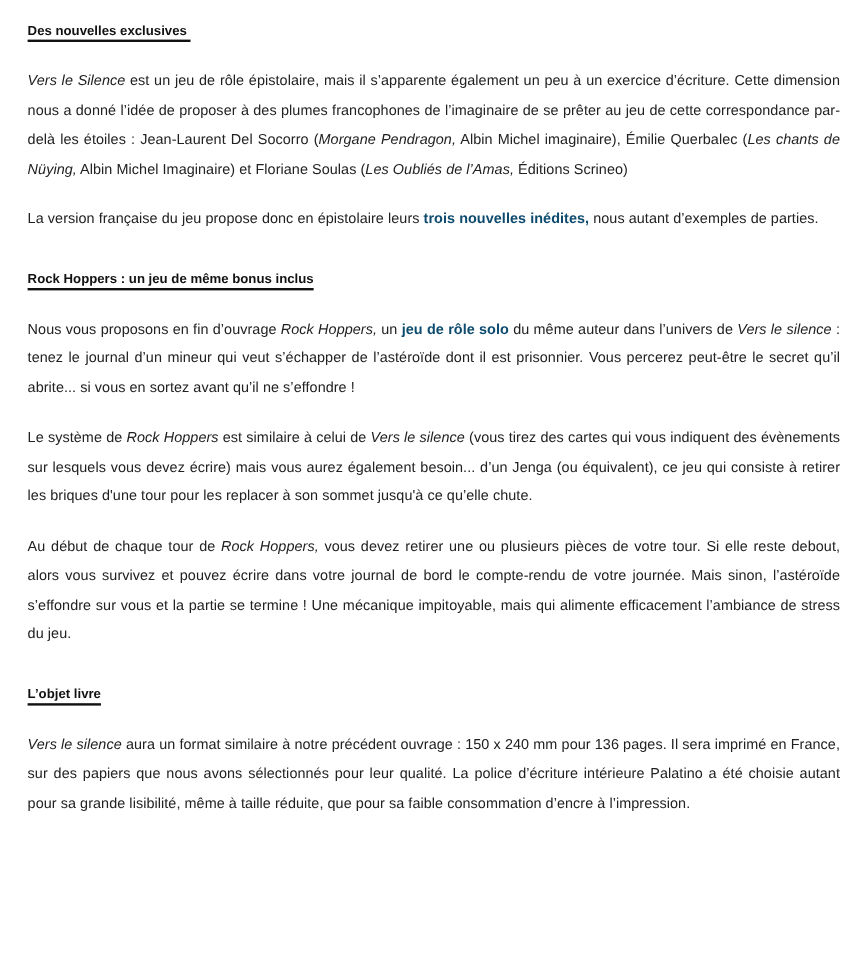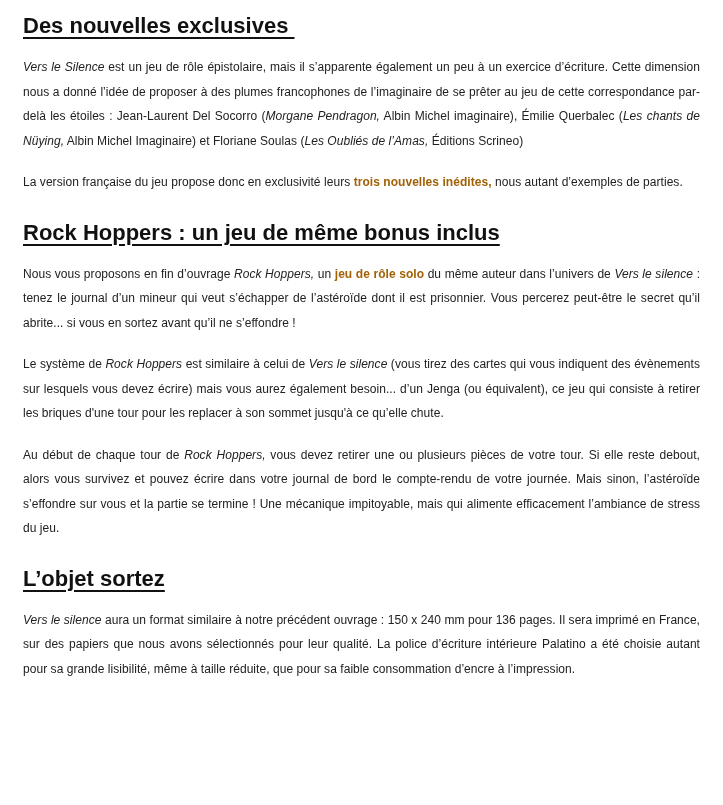--- a/index.html
+++ b/index.html
@@ -9,21 +9,21 @@
     background: #ffffff;
     box-sizing: border-box;
     padding: 14px 23px 20px 23px;
     font-family: "Liberation Sans", "DejaVu Sans", sans-serif;
     color: #212121;
   }
   .article {
     width: 677px;
   }
   .section-heading {
-    font-size: 22px;
+    font-size: 11px;
     font-weight: 700;
     color: #111111;
     margin: 26px 0 17px 0;
     line-height: 24px;
   }
   .section-heading:first-child { margin-top: 0; }
   .section-heading .heading-text {
     display: inline-block;
     white-space: pre-wrap;
     text-decoration: underline;
@@ -32,28 +32,28 @@
   }
   .paragraph {
     font-size: 12px;
     line-height: 24.5px;
     text-align: justify;
     margin: 17px 0;
     color: #212121;
     letter-spacing: 0.05px;
   }
   .paragraph em { font-style: italic; }
-  .paragraph strong { font-weight: 700; color: #a16207; }
+  .paragraph strong { font-weight: 700; color: #0c4a6e; }
 </style>
 </head>
 <body>
 
 <div class="article">
     <h3 class="section-heading"><span class="heading-text">Des nouvelles exclusives </span></h3>
     <p class="paragraph"><em>Vers le Silence</em><span> est un jeu de rôle épistolaire, mais il s’apparente également un peu à un exercice d’écriture. Cette dimension nous a donné l’idée de proposer à des plumes francophones de l’imaginaire de se prêter au jeu de cette correspondance par-delà les étoiles : Jean-Laurent Del Socorro (</span><em>Morgane Pendragon,</em><span> Albin Michel imaginaire), Émilie Querbalec (</span><em>Les chants de Nüying,</em><span> Albin Michel Imaginaire) et Floriane Soulas (</span><em>Les Oubliés de l’Amas,</em><span> Éditions Scrineo)</span></p>
-    <p class="paragraph"><span>La version française du jeu propose donc en exclusivité leurs </span><strong>trois nouvelles inédites,</strong><span> nous autant d’exemples de parties.</span></p>
+    <p class="paragraph"><span>La version française du jeu propose donc en épistolaire leurs </span><strong>trois nouvelles inédites,</strong><span> nous autant d’exemples de parties.</span></p>
     <h3 class="section-heading"><span class="heading-text">Rock Hoppers : un jeu de même bonus inclus</span></h3>
     <p class="paragraph"><span>Nous vous proposons en fin d’ouvrage </span><em>Rock Hoppers,</em><span> un </span><strong>jeu de rôle solo</strong><span> du même auteur dans l’univers de </span><em>Vers le silence</em><span> : tenez le journal d’un mineur qui veut s’échapper de l’astéroïde dont il est prisonnier. Vous percerez peut-être le secret qu’il abrite... si vous en sortez avant qu’il ne s’effondre !</span></p>
     <p class="paragraph"><span>Le système de </span><em>Rock Hoppers</em><span> est similaire à celui de </span><em>Vers le silence</em><span> (vous tirez des cartes qui vous indiquent des évènements sur lesquels vous devez écrire) mais vous aurez également besoin... d’un Jenga (ou équivalent), ce jeu qui consiste à retirer les briques d'une tour pour les replacer à son sommet jusqu'à ce qu’elle chute.</span></p>
     <p class="paragraph"><span>Au début de chaque tour de </span><em>Rock Hoppers,</em><span> vous devez retirer une ou plusieurs pièces de votre tour. Si elle reste debout, alors vous survivez et pouvez écrire dans votre journal de bord le compte-rendu de votre journée. Mais sinon, l’astéroïde s’effondre sur vous et la partie se termine ! Une mécanique impitoyable, mais qui alimente efficacement l’ambiance de stress du jeu.</span></p>
-    <h3 class="section-heading"><span class="heading-text">L’objet sortez</span></h3>
+    <h3 class="section-heading"><span class="heading-text">L’objet livre</span></h3>
     <p class="paragraph"><em>Vers le silence</em><span> aura un format similaire à notre précédent ouvrage : 150 x 240 mm pour 136 pages. Il sera imprimé en France, sur des papiers que nous avons sélectionnés pour leur qualité. La police d’écriture intérieure Palatino a été choisie autant pour sa grande lisibilité, même à taille réduite, que pour sa faible consommation d’encre à l’impression.</span></p>
   </div>
 
 </body></html>

